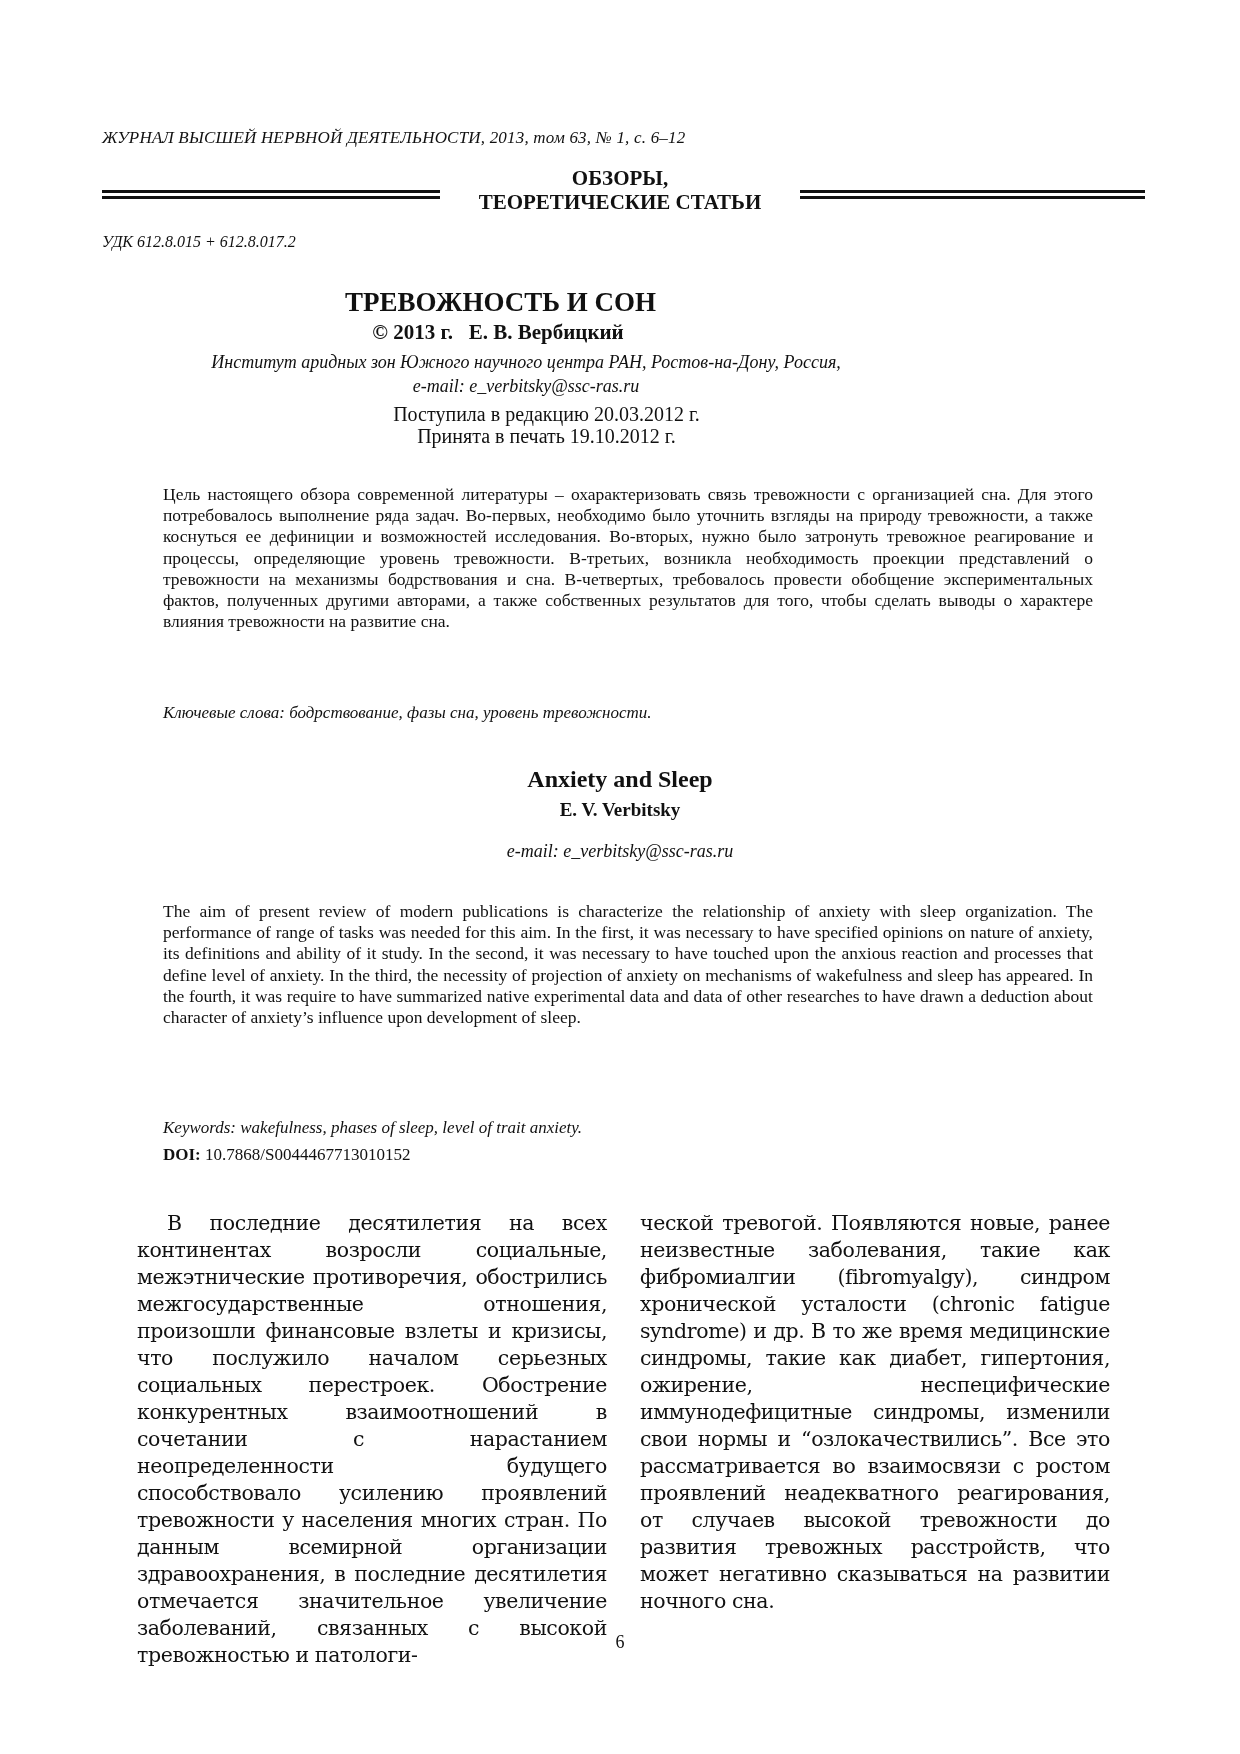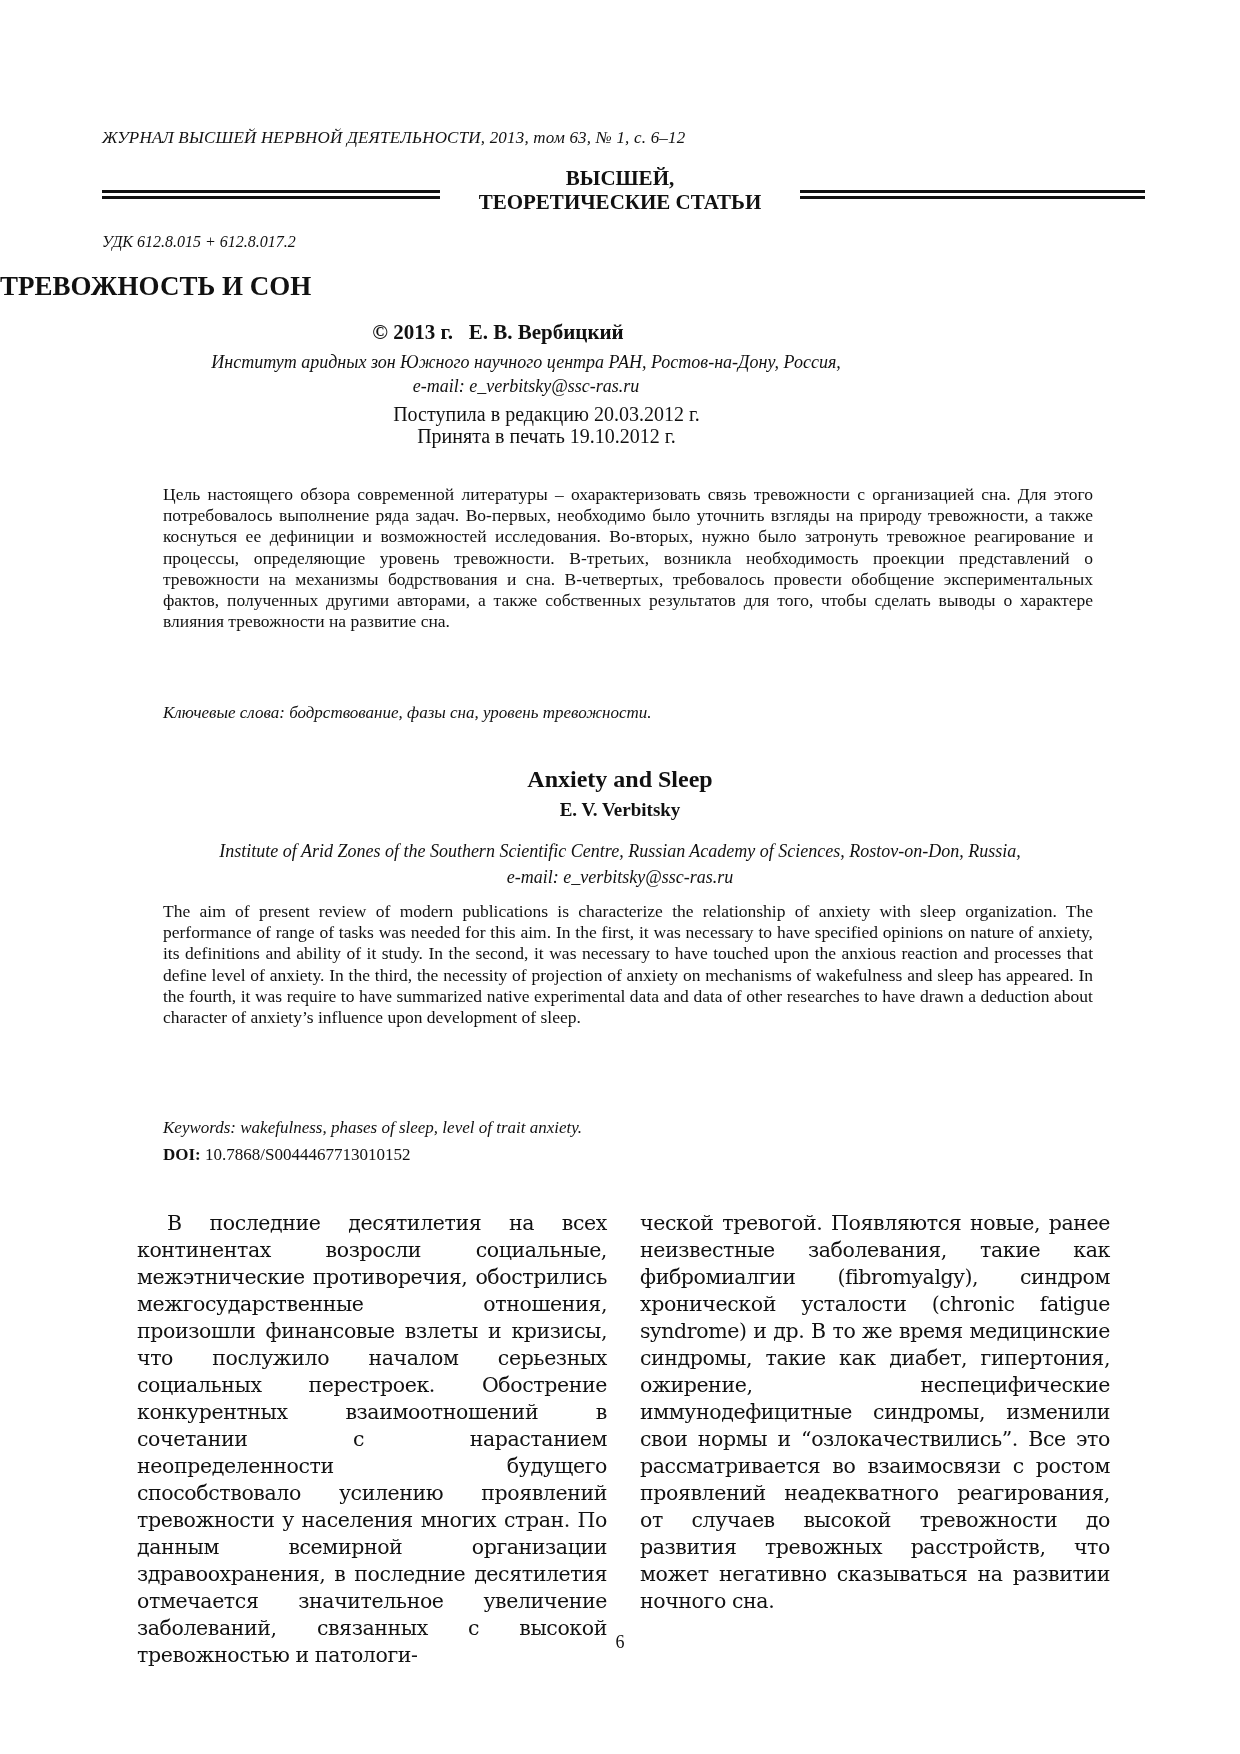--- a/index.html
+++ b/index.html
@@ -4,21 +4,21 @@
 <style>
   html, body { margin: 0; padding: 0; background: #ffffff; }
   body { width: 1240px; height: 1754px; position: relative; overflow: hidden; color: #111; font-family: "Liberation Serif", "DejaVu Serif", serif; }
   .abs { position: absolute; }
   .journal-line { left: 102px; top: 128px; font-size: 17px; font-style: italic; letter-spacing: 0.2px; white-space: nowrap; }
   .rule { position: absolute; height: 7px; border-top: 3px solid #111; border-bottom: 3px solid #111; box-sizing: border-box; height: 9px; }
   .rule-left { left: 102px; top: 190px; width: 338px; }
   .rule-right { left: 800px; top: 190px; width: 345px; }
   .section-heading { left: 440px; width: 360px; top: 166px; text-align: center; font-weight: bold; font-size: 21px; line-height: 24px; }
   .udk { left: 102px; top: 233px; font-size: 16px; font-style: italic; }
-  .title-ru { left: 0; width: 1001px; top: 271px; font-weight: bold; font-size: 27px; }
+  .title-ru { left: 0; width: 1001px; top: 287px; text-align: center; font-weight: bold; font-size: 27px; }
   .author-ru { left: 0; width: 996px; top: 320px; text-align: center; font-weight: bold; font-size: 21px; white-space: pre; }
   .affil-ru { left: 0; width: 1052px; top: 350px; text-align: center; font-style: italic; font-size: 18px; line-height: 24px; }
   .received { left: 0; width: 1093px; top: 403px; text-align: center; font-size: 20px; line-height: 22px; }
   .abstract { left: 163px; width: 930px; font-size: 17.5px; line-height: 21.2px; text-align: justify; }
   .abstract-ru { top: 484px; }
   .keywords-ru { left: 163px; top: 703px; font-style: italic; font-size: 17px; }
   .title-en { left: 0; width: 1240px; top: 766px; text-align: center; font-weight: bold; font-size: 24px; }
   .author-en { left: 0; width: 1240px; top: 799px; text-align: center; font-weight: bold; font-size: 19px; }
   .affil-en { left: 0; width: 1240px; top: 838px; text-align: center; font-style: italic; font-size: 18px; line-height: 26px; }
   .abstract-en { top: 901px; }
@@ -32,21 +32,21 @@
   .indent { text-indent: 30px; }
   .page-number { left: 0; width: 1240px; top: 1632px; text-align: center; font-size: 18px; }
 </style>
 </head>
 <body>
 
 <div class="abs journal-line">ЖУРНАЛ ВЫСШЕЙ НЕРВНОЙ ДЕЯТЕЛЬНОСТИ, 2013, том 63, № 1, с. 6–12</div>
 
 <div class="rule rule-left"></div>
 <div class="abs section-heading">
-  <div>ВЫСШЕЙ,</div>
+  <div>ОБЗОРЫ,</div>
   <div>ТЕОРЕТИЧЕСКИЕ СТАТЬИ</div>
 </div>
 <div class="rule rule-right"></div>
 
 <div class="abs udk">УДК 612.8.015 + 612.8.017.2</div>
 
 <div class="abs title-ru">ТРЕВОЖНОСТЬ И СОН</div>
 <div class="abs author-ru">© 2013 г.   Е. В. Вербицкий</div>
 <div class="abs affil-ru">
   <div>Институт аридных зон Южного научного центра РАН, Ростов-на-Дону, Россия,</div>
@@ -56,21 +56,20 @@
   <div>Поступила в редакцию 20.03.2012 г.</div>
   <div>Принята в печать 19.10.2012 г.</div>
 </div>
 
 <div class="abs abstract abstract-ru">Цель настоящего обзора современной литературы – охарактеризовать связь тревожности с организацией сна. Для этого потребовалось выполнение ряда задач. Во-первых, необходимо было уточнить взгляды на природу тревожности, а также коснуться ее дефиниции и возможностей исследования. Во-вторых, нужно было затронуть тревожное реагирование и процессы, определяющие уровень тревожности. В-третьих, возникла необходимость проекции представлений о тревожности на механизмы бодрствования и сна. В-четвертых, требовалось провести обобщение экспериментальных фактов, полученных другими авторами, а также собственных результатов для того, чтобы сделать выводы о характере влияния тревожности на развитие сна.</div>
 <div class="abs keywords-ru">Ключевые слова: бодрствование, фазы сна, уровень тревожности.</div>
 
 <div class="abs title-en">Anxiety and Sleep</div>
 <div class="abs author-en">E. V. Verbitsky</div>
 <div class="abs affil-en">
-  <div>Institute of Arid Zones of the Southern Scientific Centre, Russian Academy of Sciences, Rostov-on-Don, Russia,</div>
   <div>e-mail: e_verbitsky@ssc-ras.ru</div>
 </div>
 
 <div class="abs abstract abstract-en">The aim of present review of modern publications is characterize the relationship of anxiety with sleep organization. The performance of range of tasks was needed for this aim. In the first, it was necessary to have specified opinions on nature of anxiety, its definitions and ability of it study. In the second, it was necessary to have touched upon the anxious reaction and processes that define level of anxiety. In the third, the necessity of projection of anxiety on mechanisms of wakefulness and sleep has appeared. In the fourth, it was require to have summarized native experimental data and data of other researches to have drawn a deduction about character of anxiety’s influence upon development of sleep.</div>
 <div class="abs keywords-en">Keywords: wakefulness, phases of sleep, level of trait anxiety.</div>
 <div class="abs doi"><b>DOI:</b><span> 10.7868/S0044467713010152</span></div>
 
 <div class="abs col col-left">
   <p class="indent">В последние десятилетия на всех континентах возросли социальные, межэтнические противоречия, обострились межгосударственные отношения, произошли финансовые взлеты и кризисы, что послужило началом серьезных социальных перестроек. Обострение конкурентных взаимоотношений в сочетании с нарастанием неопределенности будущего способствовало усилению проявлений тревожности у населения многих стран. По данным всемирной организации здравоохранения, в последние десятилетия отмечается значительное увеличение заболеваний, связанных с высокой тревожностью и патологи-</p>
 </div>

